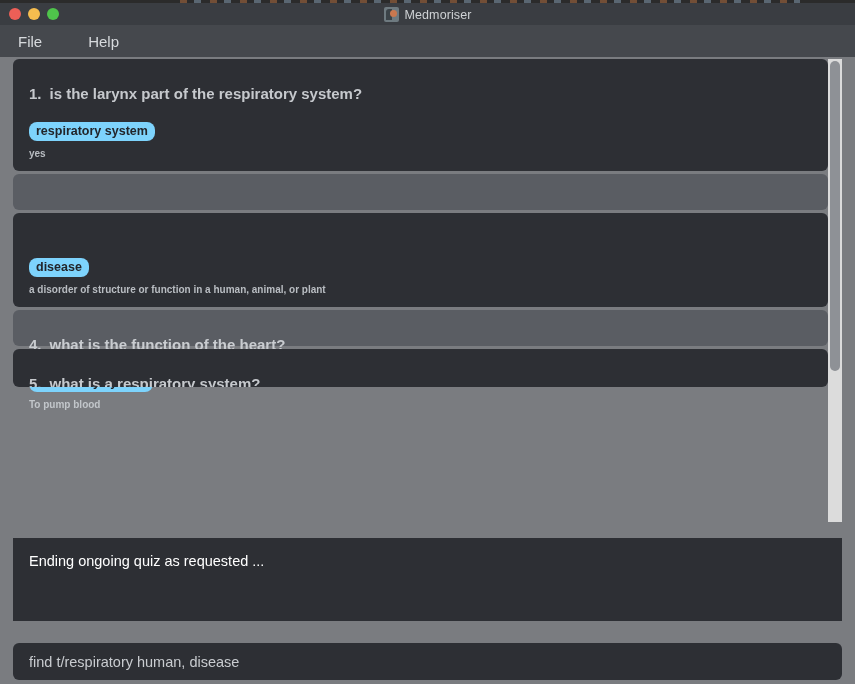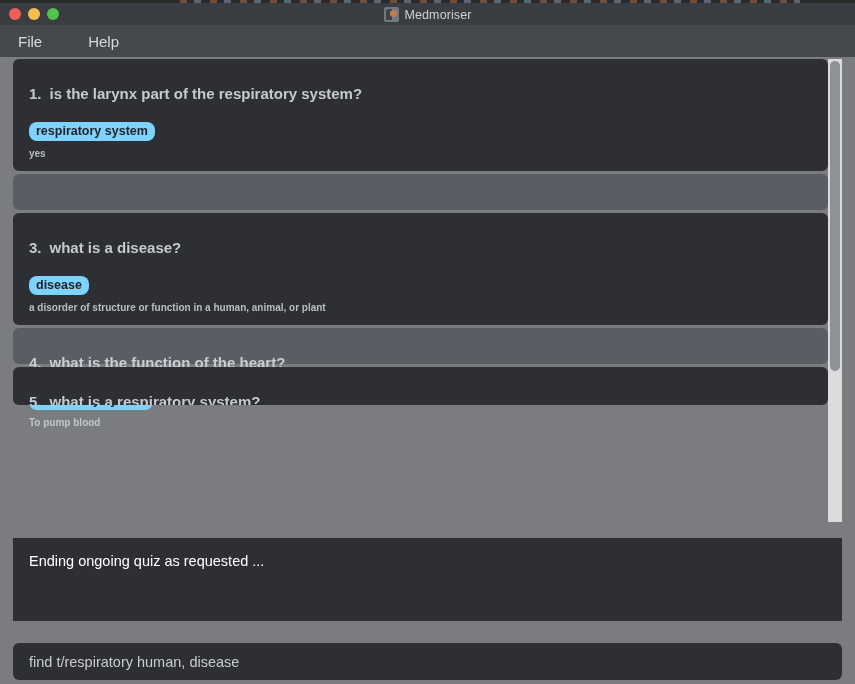--- a/index.html
+++ b/index.html
@@ -264,23 +264,20 @@
         <span class="tag">respiratory system</span>
         <div class="answer">yes</div>
       </div>
 
       <div class="card light">
         <span class="tag">respiratory system</span>
         <div class="answer">the part of the throat behind the mouth and nasal cavity, and above the esophagus and larynx.</div>
       </div>
 
       <div class="card dark">
-        <div class="q-line">
-          <span class="q-num">3.</span><span>what is a disease?</span>
-        </div>
         <span class="tag">disease</span>
         <div class="answer">a disorder of structure or function in a human, animal, or plant</div>
       </div>
 
       <div class="card light">
         <div class="q-line">
           <span class="q-num">4.</span><span>what is the function of the heart?</span>
         </div>
         <span class="tag">circulatory system</span>
         <div class="answer">To pump blood</div>

